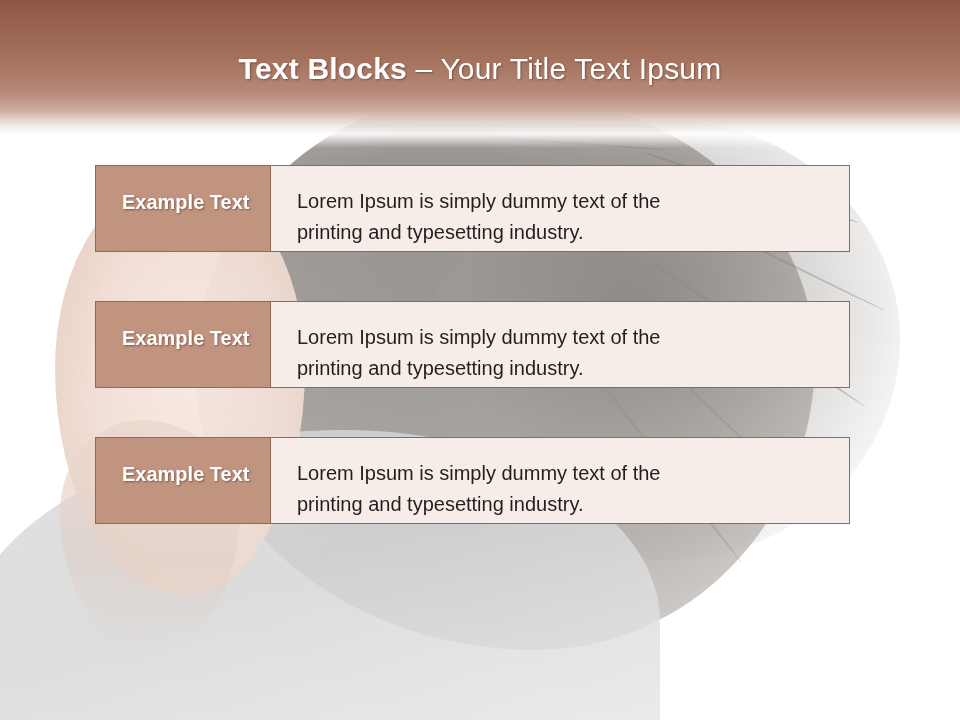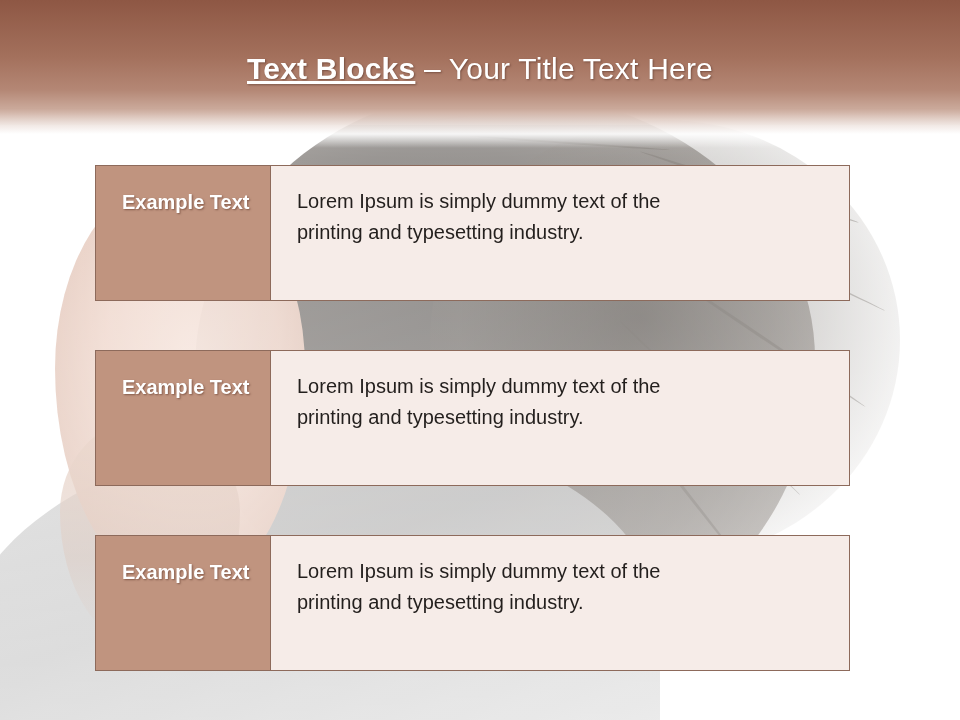--- a/index.html
+++ b/index.html
@@ -133,40 +133,39 @@
     width: 960px;
     text-align: center;
     color: #ffffff;
     font-size: 30px;
     letter-spacing: 0.2px;
     text-shadow: 1px 1px 2px rgba(80,45,35,0.55);
     white-space: nowrap;
   }
   .slide-title .strong {
     font-weight: bold;
-    text-decoration: underline;
   }
   .slide-title .light {
     font-weight: normal;
   }
 
   
   .blocks {
     position: absolute;
     left: 95px;
     top: 165px;
     width: 755px;
   }
   .block {
     display: flex;
     align-items: stretch;
     border: 1px solid #8d6a5b;
     margin-bottom: 49px;
     box-sizing: border-box;
-    height: 136px;
+    height: 87px;
     box-shadow: 0 0 0 0 rgba(0,0,0,0);
   }
   .block:last-child {
     margin-bottom: 0;
   }
   .block-label {
     width: 175px;
     flex: 0 0 175px;
     background: #c0947f;
     color: #ffffff;
@@ -211,21 +210,21 @@
     <div class="bg-face"></div>
     <div class="bg-face-shadow"></div>
     <div class="bg-lips"></div>
     <div class="bg-wash"></div>
   </div>
 
   <div class="title-band"></div>
   <div class="title-band-fade"></div>
 
   <div class="slide-title">
-    <span class="strong">Text Blocks</span><span class="light"> – </span><span class="light">Your Title Text Here</span>
+    <span class="strong">Text Blocks</span><span class="light"> – </span><span class="light">Your Title Text Ipsum</span>
   </div>
 
   <div class="blocks">
 
     <div class="block">
       <div class="block-label">
         <span class="line">Example</span>
         <span class="line">Text</span>
       </div>
       <div class="block-body">

